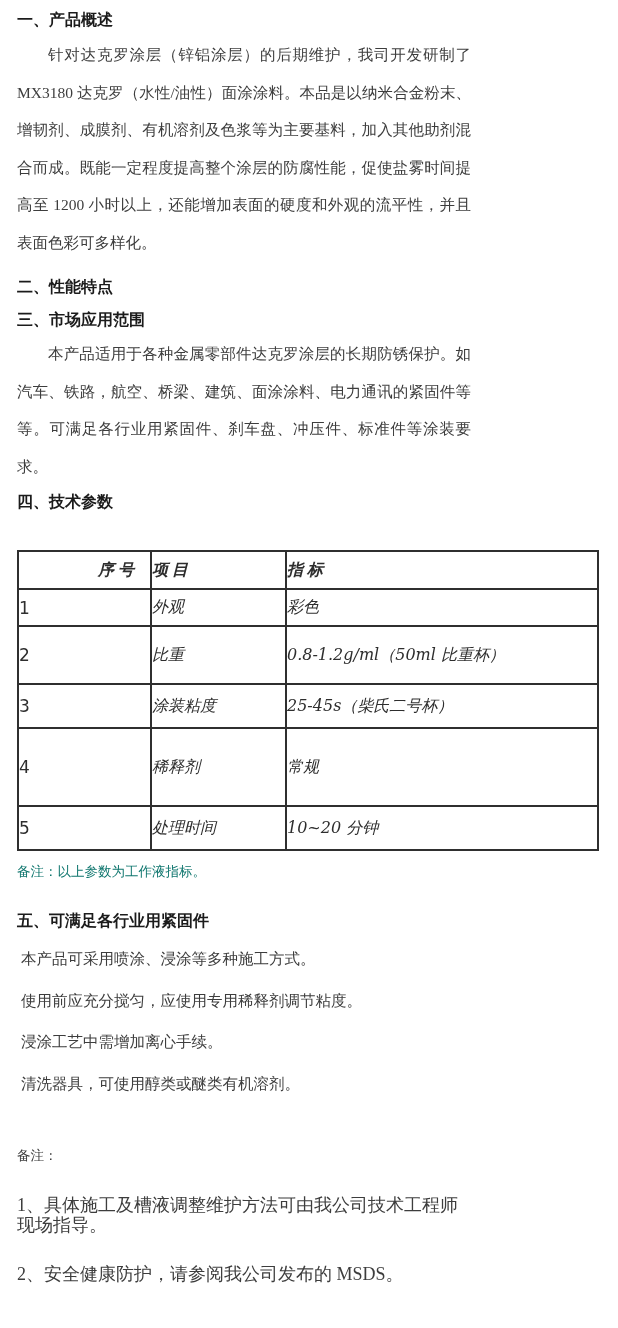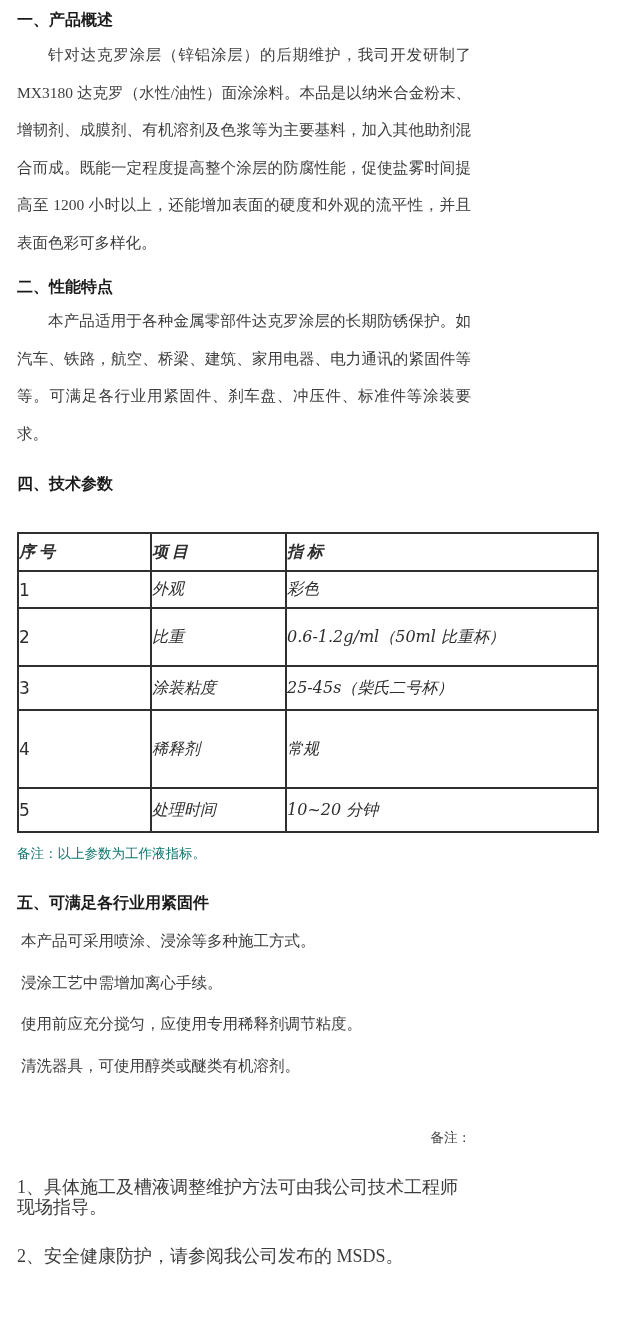--- a/index.html
+++ b/index.html
@@ -34,21 +34,21 @@
     text-indent: 2em;
     margin: 0;
     font-family: "Liberation Serif", serif;
   }
   .h1 { margin-top: 0; }
   .p1 { margin-top: 6px; }
   .h2 { margin-top: 16px; }
   .p2 { margin-top: 5px; }
   .h3 { margin-top: 13px; }
   .p3 { margin-top: 5px; }
-  .h4 { margin-top: 22px; }
+  .h4 { margin-top: 7px; }
 
   
   table.spec {
     border-collapse: collapse;
     width: 580px;
     margin-top: 38px;
     table-layout: fixed;
   }
   table.spec td {
     border: 2px solid #2f2f2f;
@@ -63,21 +63,21 @@
   table.spec col.c1 { width: 133px; }
   table.spec col.c2 { width: 135px; }
   table.spec col.c3 { width: 312px; }
   table.spec td.head {
     font-weight: bold;
     letter-spacing: 4px;
   }
   table.spec td.head-num {
     font-weight: bold;
     letter-spacing: 4px;
-    text-align: left;
+    text-align: right;
     padding-right: 12px;
   }
   table.spec td.num {
     font-style: normal;
     font-family: "DejaVu Sans", sans-serif;
     font-size: 17px;
     letter-spacing: 0;
   }
   tr.rh  { height: 38px; }
   tr.r1  { height: 37px; }
@@ -102,41 +102,41 @@
     font-family: "Liberation Serif", serif;
   }
   .s5-first { margin-top: 9px; }
 
   .foot-label {
     font-size: 13.5px;
     line-height: 20px;
     color: #3d3d3d;
     margin-top: 44px;
     font-family: "Liberation Serif", serif;
-    text-align: right;
   }
   .foot-item {
     font-size: 18px;
     line-height: 20px;
     color: #3d3d3d;
     margin-top: 29px;
     font-family: "Liberation Serif", serif;
   }
 </style>
 </head>
 <body>
 
 <div class="page">
 
   <div class="sec-heading h1">一、产品概述</div>
   <p class="para p1">针对达克罗涂层（锌铝涂层）的后期维护，我司开发研制了 MX3180 达克罗（水性/油性）面涂涂料。本品是以纳米合金粉末、增韧剂、成膜剂、有机溶剂及色浆等为主要基料，加入其他助剂混合而成。既能一定程度提高整个涂层的防腐性能，促使盐雾时间提高至 1200 小时以上，还能增加表面的硬度和外观的流平性，并且表面色彩可多样化。</p>
 
   <div class="sec-heading h2">二、性能特点</div>
 
-  <p class="para p3">本产品适用于各种金属零部件达克罗涂层的长期防锈保护。如汽车、铁路，航空、桥梁、建筑、家用电器、电力通讯的紧固件等等。可满足各行业用紧固件、刹车盘、冲压件、标准件等涂装要求。</p>
+  <div class="sec-heading h3">三、市场应用范围</div>
+  <p class="para p3">本产品适用于各种金属零部件达克罗涂层的长期防锈保护。如汽车、铁路，航空、桥梁、建筑、面涂涂料、电力通讯的紧固件等等。可满足各行业用紧固件、刹车盘、冲压件、标准件等涂装要求。</p>
 
   <div class="sec-heading h4">四、技术参数</div>
 
   <table class="spec">
     <colgroup>
         <col class="c1">
         <col class="c2">
         <col class="c3">
       </colgroup>
     <tbody>
@@ -146,21 +146,21 @@
         <td class="head">指标</td>
       </tr>
       <tr class="r1">
         <td class="num">1</td>
         <td>外观</td>
         <td>彩色</td>
       </tr>
       <tr class="r2">
         <td class="num">2</td>
         <td>比重</td>
-        <td>0.6-1.2g/ml（50ml 比重杯）</td>
+        <td>0.8-1.2g/ml（50ml 比重杯）</td>
       </tr>
       <tr class="r3">
         <td class="num">3</td>
         <td>涂装粘度</td>
         <td>25-45s（柴氏二号杯）</td>
       </tr>
       <tr class="r4">
         <td class="num">4</td>
         <td>稀释剂</td>
         <td>常规</td>
@@ -170,21 +170,21 @@
         <td>处理时间</td>
         <td>10~20 分钟</td>
       </tr>
     </tbody>
   </table>
 
   <div class="table-note">备注：以上参数为工作液指标。</div>
 
   <div class="sec-heading h5">五、可满足各行业用紧固件</div>
   <p class="s5-line s5-first">本产品可采用喷涂、浸涂等多种施工方式。</p>
+  <p class="s5-line">使用前应充分搅匀，应使用专用稀释剂调节粘度。</p>
   <p class="s5-line">浸涂工艺中需增加离心手续。</p>
-  <p class="s5-line">使用前应充分搅匀，应使用专用稀释剂调节粘度。</p>
   <p class="s5-line">清洗器具，可使用醇类或醚类有机溶剂。</p>
 
   <div class="foot-label">备注：</div>
   <div class="foot-item">1、具体施工及槽液调整维护方法可由我公司技术工程师现场指导。</div>
   <div class="foot-item">2、安全健康防护，请参阅我公司发布的 MSDS。</div>
 
 </div>
 
 </body></html>

